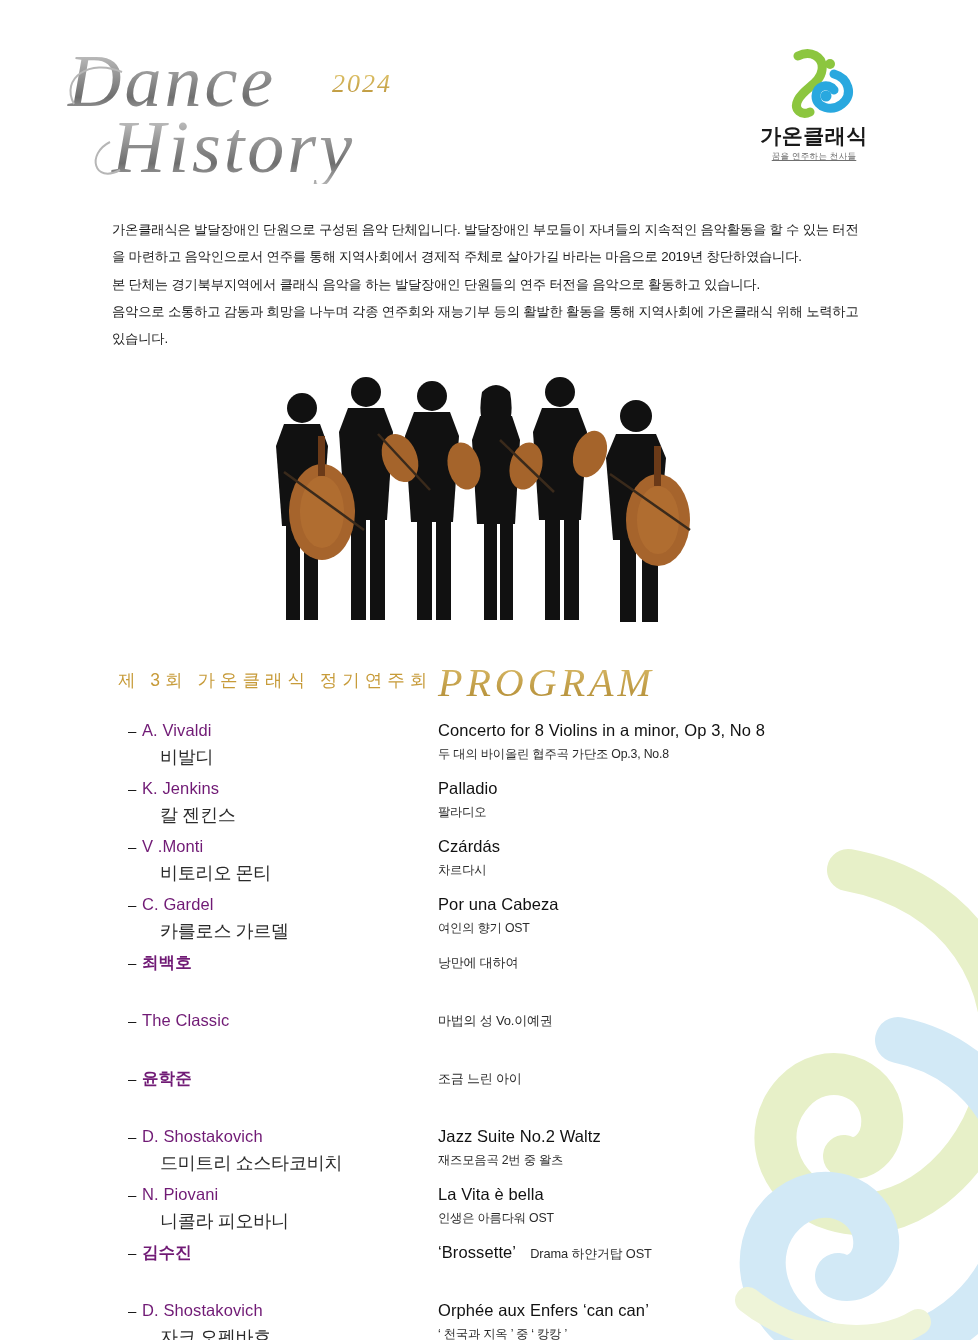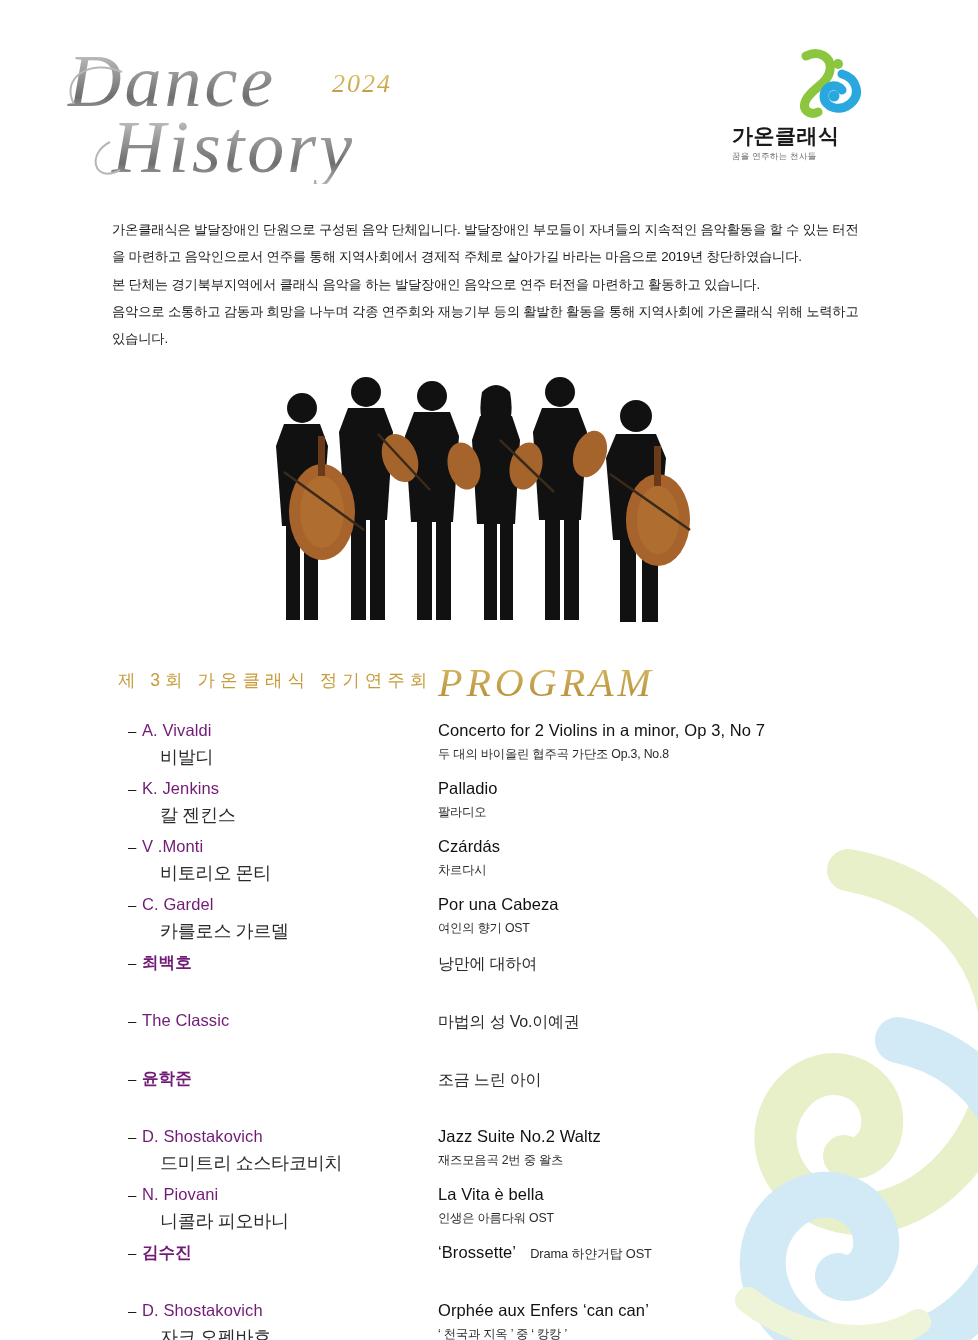--- a/index.html
+++ b/index.html
@@ -34,38 +34,40 @@
     position: absolute;
     left: 60px;
     top: 34px;
     width: 420px;
     height: 150px;
   }
   .title-svg { display: block; }
 
   .logo-block {
     position: absolute;
-    right: 66px;
+    right: 74px;
     top: 48px;
     width: 180px;
+    text-align: center;
   }
   .logo-mark { width: 100px; height: 72px; margin: 0 auto; display: block; }
   .logo-name {
     font-size: 21px;
     font-weight: bold;
     color: #1a1a1a;
     letter-spacing: 0.5px;
     margin-top: 4px;
     line-height: 1.1;
   }
   .logo-tag {
     font-size: 8.5px;
     color: #6f6f6f;
     margin-top: 4px;
     letter-spacing: 0.3px;
+    text-decoration: underline;
   }
 
   
   .intro {
     position: relative;
     z-index: 3;
     margin: 16px 112px 0 112px;
     font-size: 13.3px;
     line-height: 2.05;
     color: #1b1b1b;
@@ -167,21 +169,21 @@
     letter-spacing: -0.1px;
     padding-left: 10px;
   }
   .work-sub {
     font-size: 12.3px;
     color: #2a2a2a;
     margin-top: 5px;
     letter-spacing: -0.2px;
   }
   .work-sub.only {
-    font-size: 16px;
+    font-size: 13px;
     margin-top: 2px;
   }
 </style>
 </head>
 <body>
 
 <svg class="bg-swirls" viewBox="0 0 420 540">
   <path d="M250 40 C360 60 420 150 400 250 C382 342 300 400 236 380 C178 362 160 300 196 262 C228 228 280 246 284 286 C287 318 262 334 246 326" fill="none" stroke="#e7f0c8" stroke-width="42" stroke-linecap="round"></path>
   <path d="M300 210 C400 230 446 330 412 420 C382 500 296 540 226 514 C164 492 146 420 186 382 C222 348 274 368 278 408 C281 438 256 454 240 446" fill="none" stroke="#d2e9f6" stroke-width="46" stroke-linecap="round"></path>
   <path d="M150 470 C200 510 276 520 320 492" fill="none" stroke="#eef4d8" stroke-width="26" stroke-linecap="round"></path>
@@ -218,21 +220,21 @@
       <path d="M70 26 C84 30 90 46 78 56 C68 64 52 60 52 48 C52 38 64 34 70 42" fill="none" stroke="#29a8df" stroke-width="9" stroke-linecap="round"></path>
       <circle cx="62" cy="48" r="5.5" fill="#29a8df"></circle>
     </svg>
     <div class="logo-name">가온클래식</div>
     <div class="logo-tag">꿈을 연주하는 천사들</div>
   </div>
 </div>
 
 <div class="intro">
   <p>가온클래식은 발달장애인 단원으로 구성된 음악 단체입니다. 발달장애인 부모들이 자녀들의 지속적인 음악활동을 할 수 있는 터전을 마련하고 음악인으로서 연주를 통해 지역사회에서 경제적 주체로 살아가길 바라는 마음으로 2019년 창단하였습니다.</p>
-  <p>본 단체는 경기북부지역에서 클래식 음악을 하는 발달장애인 음악으로 연주 터전을 마련하고 활동하고 있습니다.</p>
+  <p>본 단체는 경기북부지역에서 클래식 음악을 하는 발달장애인 단원들의 연주 터전을 음악으로 활동하고 있습니다.</p>
   <p>음악으로 소통하고 감동과 희망을 나누며 각종 연주회와 재능기부 등의 활발한 활동을 통해 지역사회에 가온클래식 위해 노력하고 있습니다.</p>
 </div>
 
 <div class="photo-wrap">
   <svg class="photo" viewBox="0 0 470 285">
 
     <g fill="#111">
 
       <circle cx="48" cy="46" r="15"></circle>
       <path d="M30 62 h36 l8 22 -6 80 h-40 l-6 -80 z"></path>
@@ -308,21 +310,21 @@
 
   <div class="prow">
     <div class="composer">
       <div class="comp-line">
         <span class="dash">–</span>
         <span class="comp-name">A. Vivaldi</span>
       </div>
       <div class="comp-sub">비발디</div>
     </div>
     <div class="work">
-      <div class="work-title">Concerto for 2 Violins in a minor, Op 3, No 7</div>
+      <div class="work-title">Concerto for 8 Violins in a minor, Op 3, No 8</div>
       <div class="work-sub">두 대의 바이올린 협주곡 가단조 Op.3, No.8</div>
     </div>
   </div>
 
   <div class="prow">
     <div class="composer">
       <div class="comp-line">
         <span class="dash">–</span>
         <span class="comp-name">K. Jenkins</span>
       </div>

